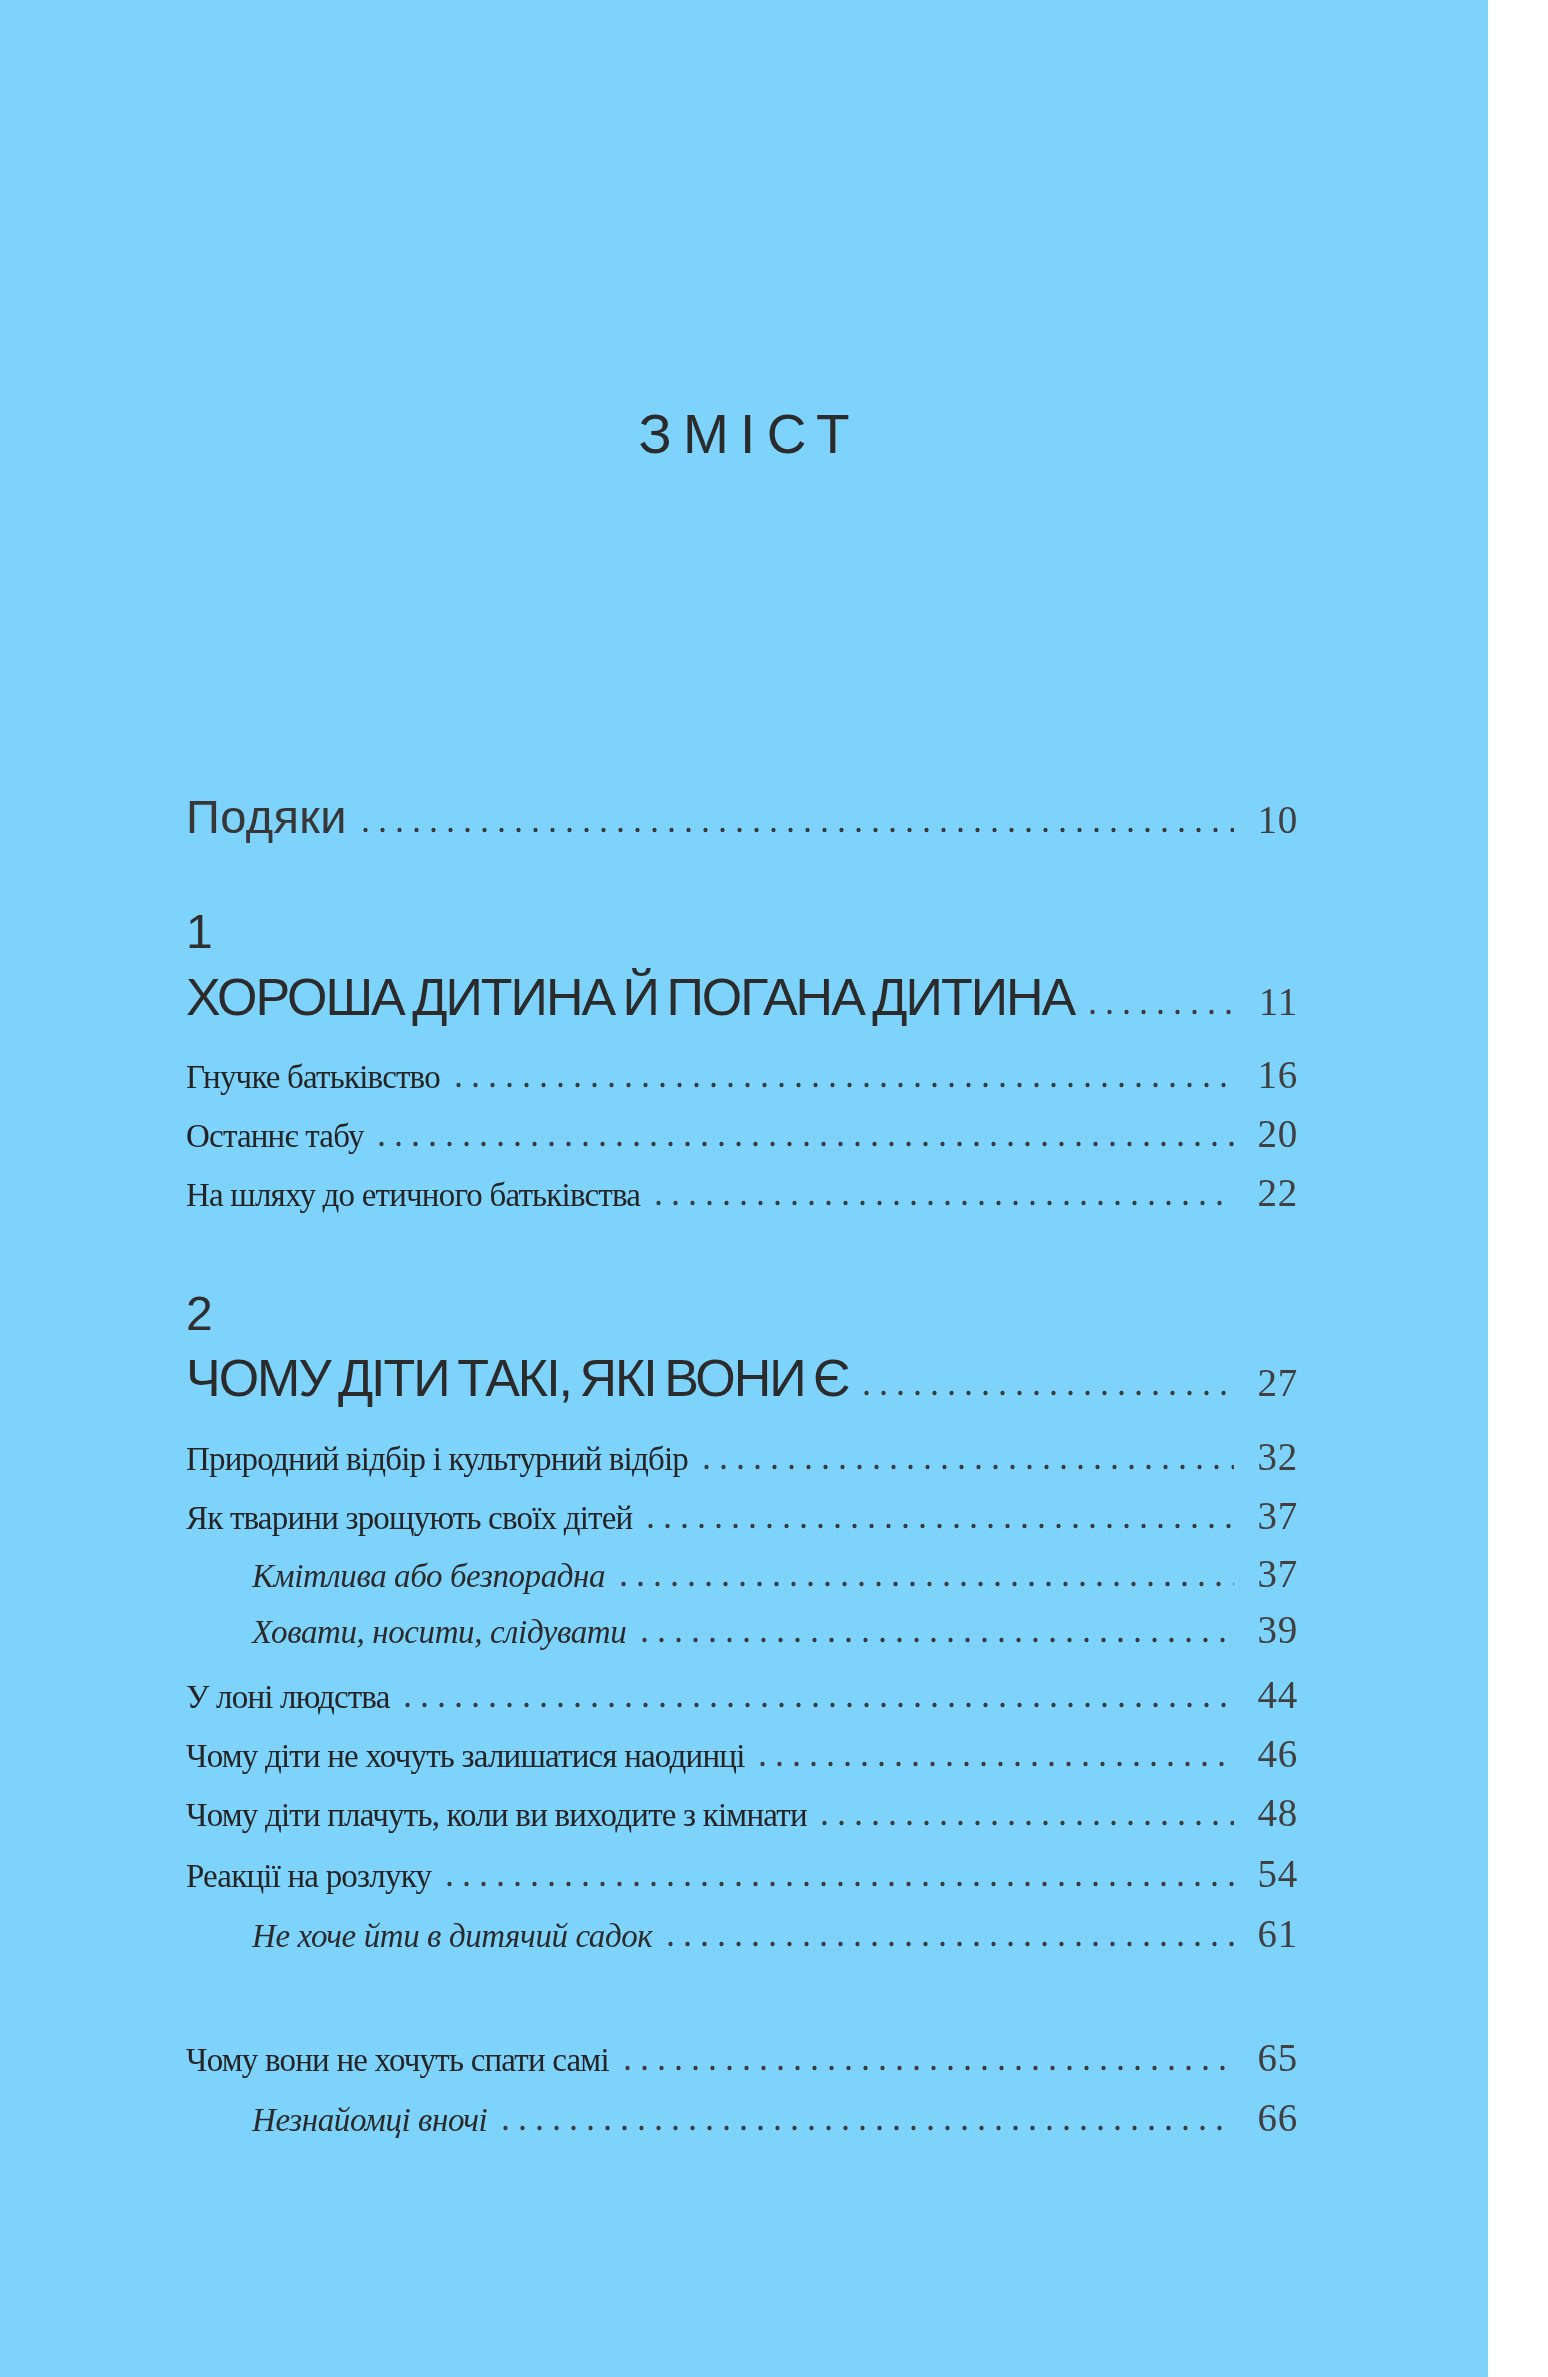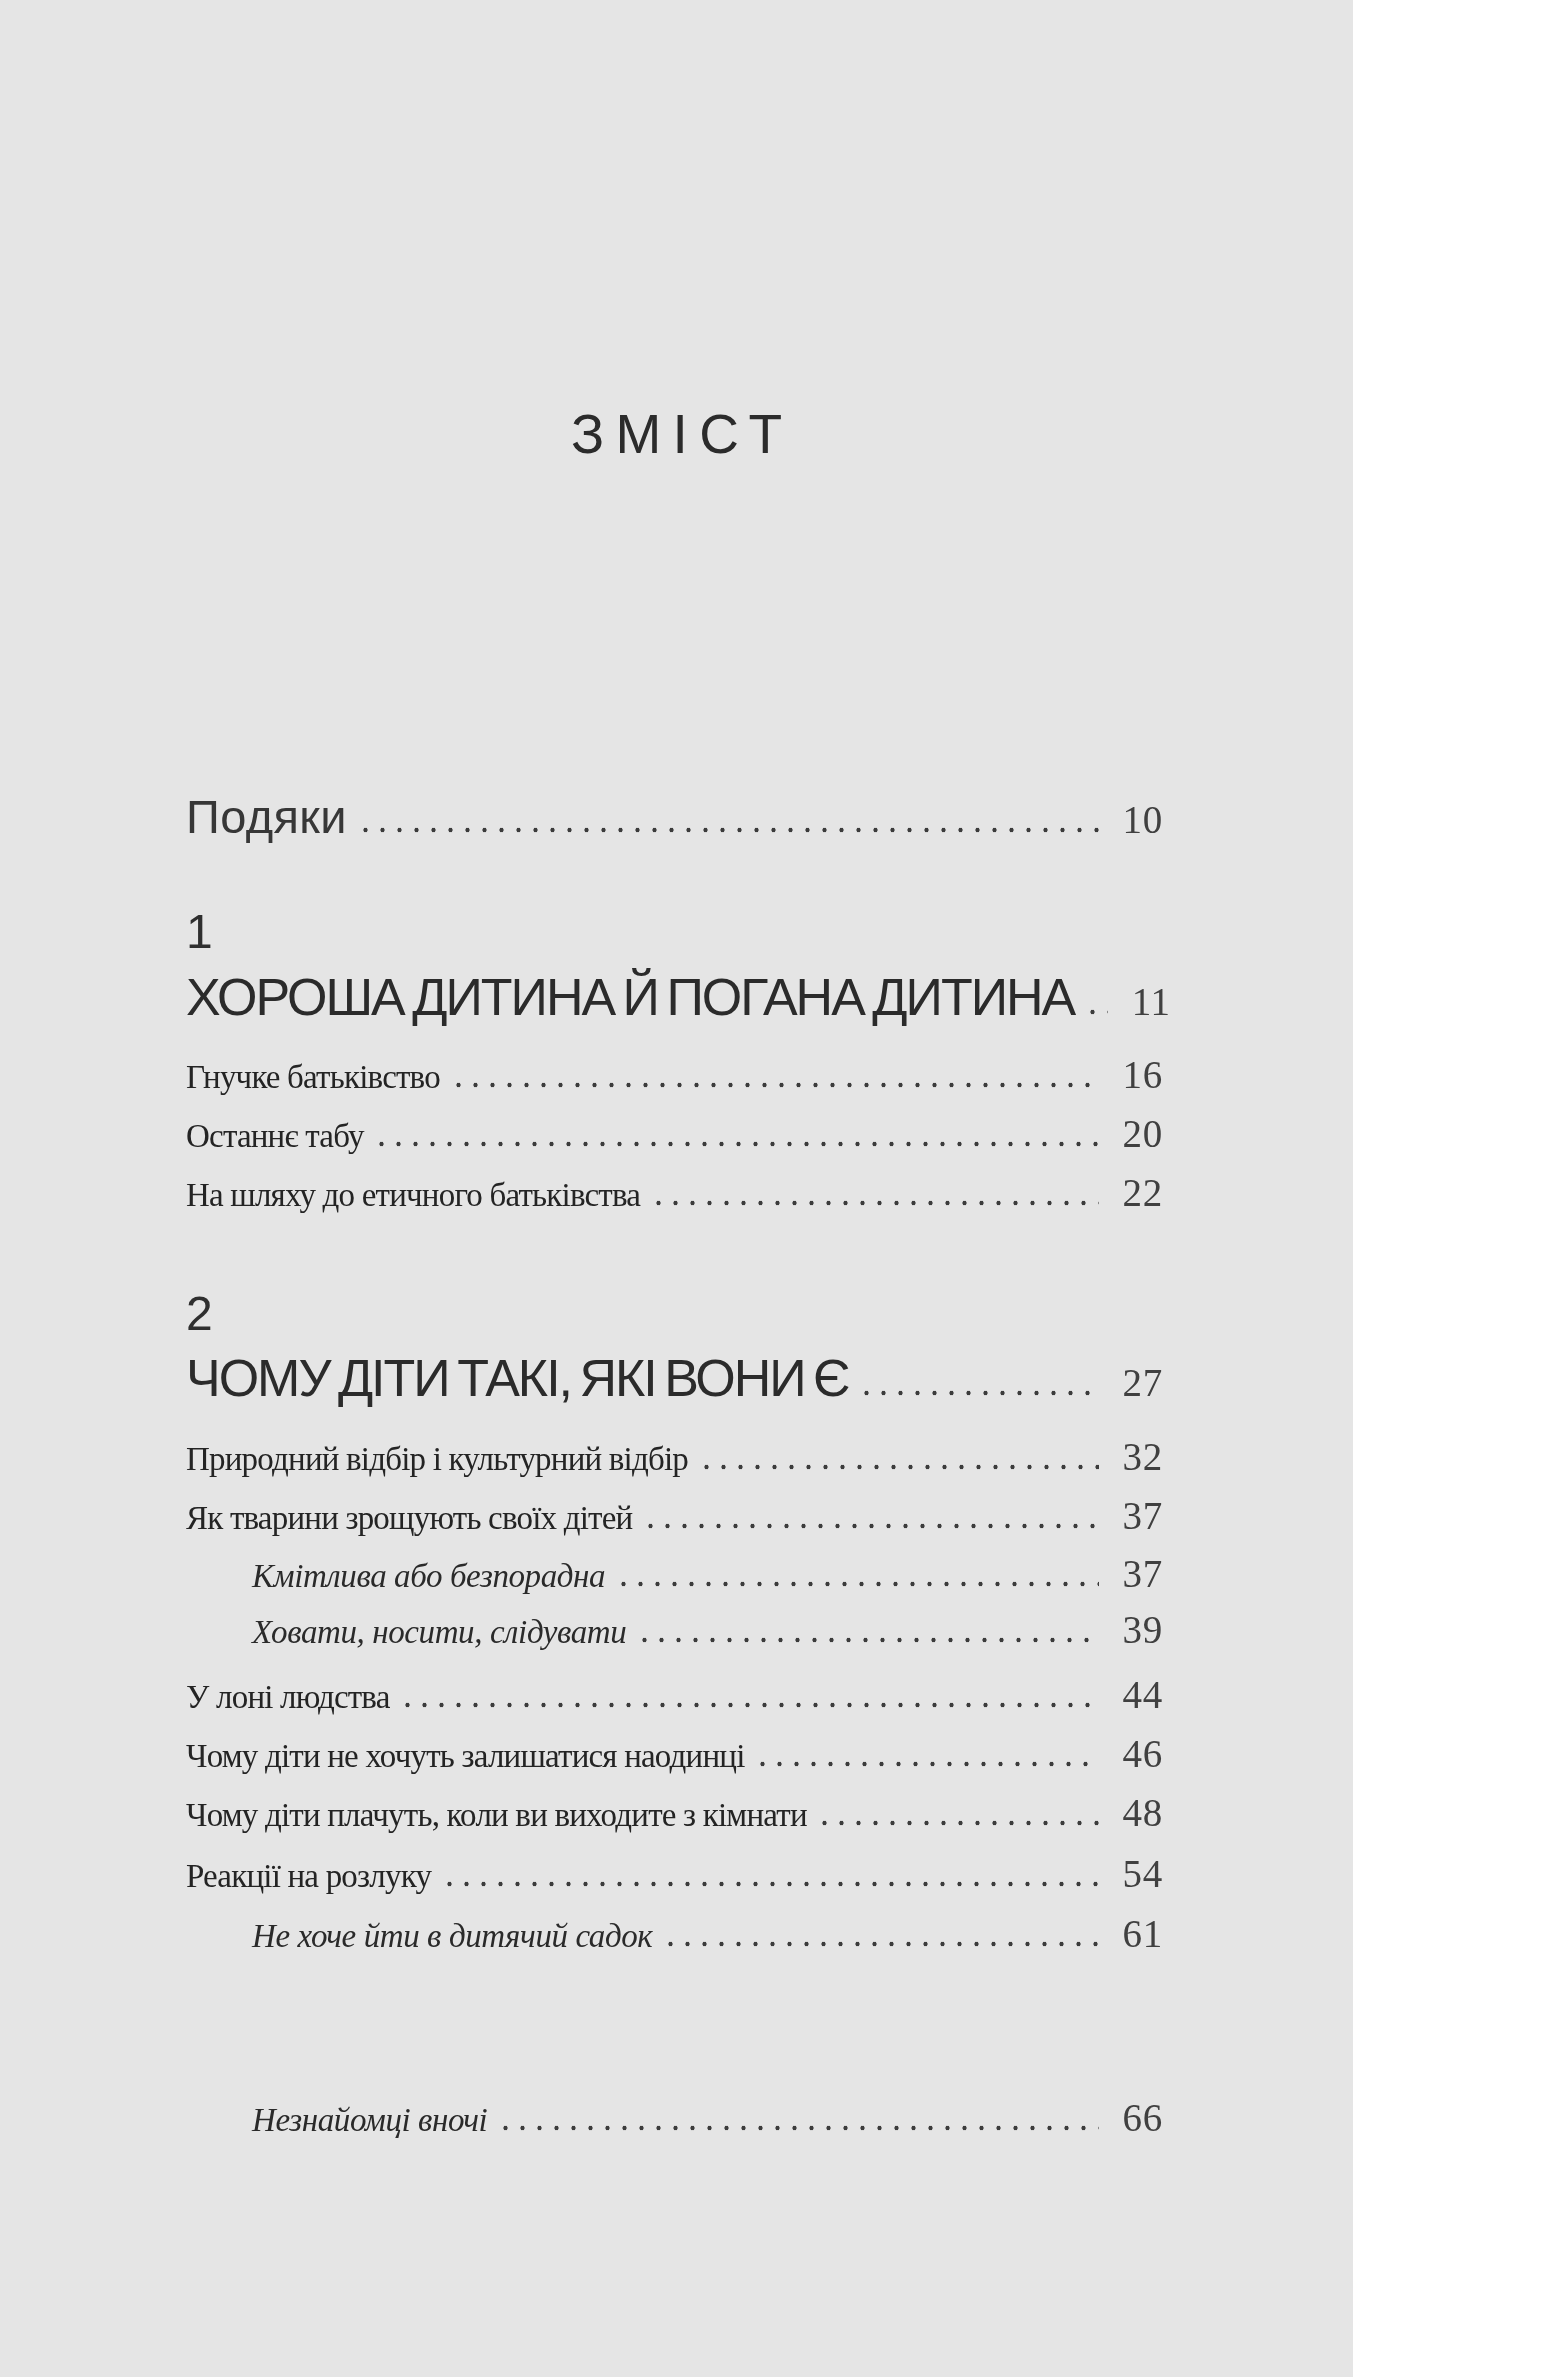--- a/index.html
+++ b/index.html
@@ -2,23 +2,23 @@
 <html lang="uk" style="font-size:13px"><head>
 <meta charset="utf-8">
 <style>
   html, body {
     margin: 0;
     padding: 0;
     background: #ffffff;
   }
   .page {
     position: relative;
-    width: 1353px;
+    width: 1488px;
     height: 2377px;
-    background: #e5e5e5;
+    background: #7dd3fc;
     overflow: hidden;
     color: #2e2e2e;
   }
 
   .page-title {
     position: absolute;
     top: 407px;
     left: 0;
     width: 100%;
     text-align: center;
@@ -180,20 +180,25 @@
   <div class="row" style="top:1854px">
     <span class="label-serif">Реакції на розлуку</span>
     <span class="dots"></span>
     <span class="pagenum">54</span>
   </div>
   <div class="row indent" style="top:1914px">
     <span class="label-italic">Не хоче йти в дитячий садок</span>
     <span class="dots"></span>
     <span class="pagenum">61</span>
   </div>
+  <div class="row" style="top:2038px">
+    <span class="label-serif">Чому вони не хочуть спати самі</span>
+    <span class="dots"></span>
+    <span class="pagenum">65</span>
+  </div>
   <div class="row indent" style="top:2098px">
     <span class="label-italic">Незнайомці вночі</span>
     <span class="dots"></span>
     <span class="pagenum">66</span>
   </div>
 
 </div>
 
 
 </body></html>

